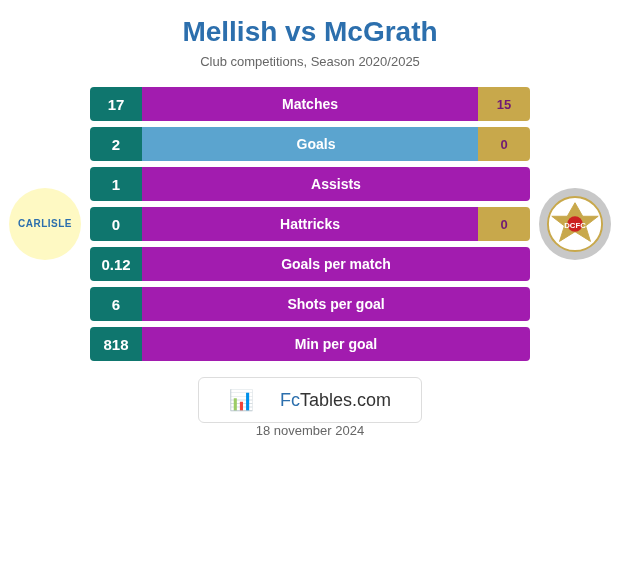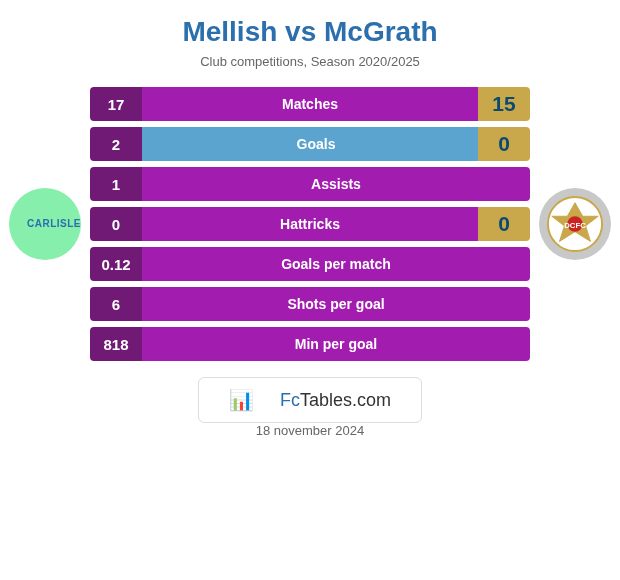--- a/index.html
+++ b/index.html
@@ -49,22 +49,21 @@
       width: 72px;
       height: 72px;
       border-radius: 50%;
       display: flex;
       align-items: center;
       justify-content: center;
       overflow: hidden;
     }
 
     .logo-carlisle {
-      background: #86efac;
-      justify-content: flex-end;
+      background: #fef9c3;
     }
 
     .logo-doncaster {
       background: #c8c8c8;
     }
 
     .carlisle-text {
       font-size: 10px;
       font-weight: bold;
       color: #2c6fad;
@@ -81,21 +80,21 @@
     }
 
     .stat-row {
       display: flex;
       align-items: center;
       height: 34px;
       position: relative;
     }
 
     .stat-left-val {
-      background: #701a75;
+      background: #0f766e;
       color: #fff;
       font-weight: bold;
       font-size: 15px;
       width: 52px;
       height: 34px;
       display: flex;
       align-items: center;
       justify-content: center;
       border-radius: 4px 0 0 4px;
       flex-shrink: 0;
@@ -108,23 +107,23 @@
       display: flex;
       align-items: center;
       justify-content: center;
       font-weight: bold;
       font-size: 14px;
       color: #fff;
     }
 
     .stat-right-val {
       background: #c8a84b;
-      color: #0c4a6e;
-      font-weight: bold;
-      font-size: 21px;
+      color: #701a75;
+      font-weight: bold;
+      font-size: 13px;
       width: 52px;
       height: 34px;
       display: flex;
       align-items: center;
       justify-content: center;
       border-radius: 0 4px 4px 0;
       flex-shrink: 0;
     }
 
     

